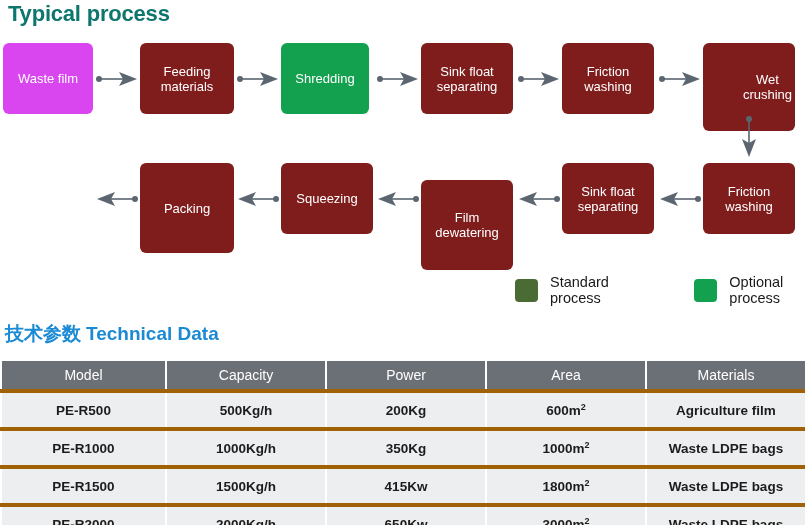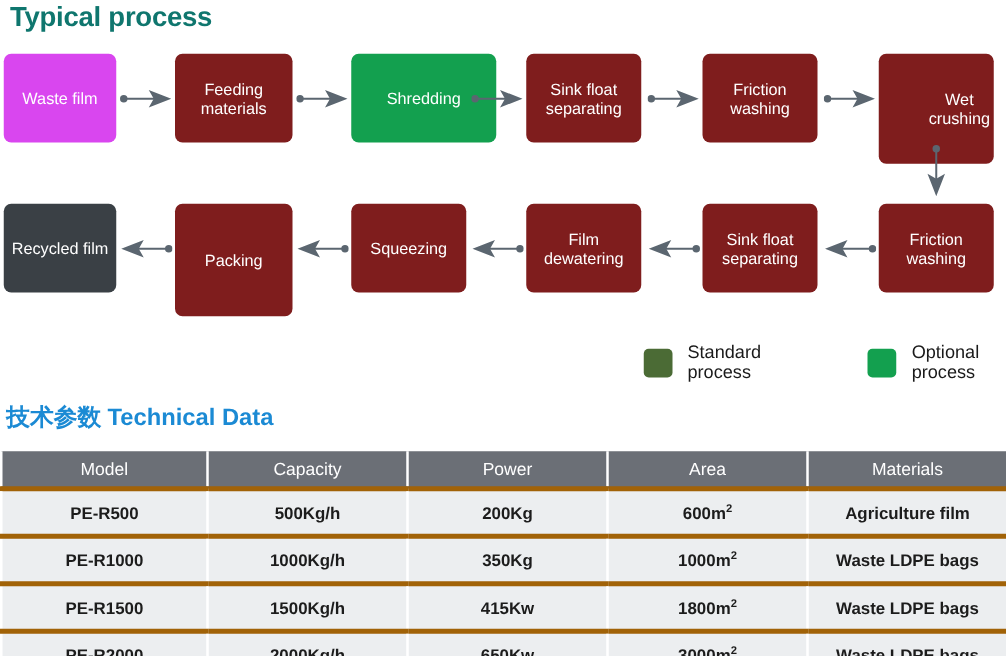--- a/index.html
+++ b/index.html
@@ -142,21 +142,21 @@
 <div id="process-title">Typical process</div>
 
 <div id="flow-diagram">
 
   <div class="flow-node node-start" style="left:3px;  top:5px;  width:90px;  height:71px;">
     <span>Waste film</span>
   </div>
   <div class="flow-node node-standard" style="left:140px; top:5px; width:94px; height:71px;">
     <span>Feeding materials</span>
   </div>
-  <div class="flow-node node-optional" style="left:281px; top:5px; width:116px; height:71px;">
+  <div class="flow-node node-optional" style="left:281px; top:5px; width:88px; height:71px;">
     <span>Shredding</span>
   </div>
   <div class="flow-node node-standard" style="left:421px; top:5px; width:92px; height:71px;">
     <span>Sink float separating</span>
   </div>
   <div class="flow-node node-standard" style="left:562px; top:5px; width:92px; height:71px;">
     <span>Friction washing</span>
   </div>
   <div class="flow-node node-standard" style="left:703px; top:5px; width:92px; height:88px;padding-left:41px;">
     <span>Wet crushing</span>
@@ -199,30 +199,27 @@
   </div>
 
   <div class="flow-connector" style="left:740px; top:78px;">
     <svg width="18" height="42" viewBox="0 0 18 42">
       <circle cx="9" cy="3" r="3" fill="#5b6670"></circle>
       <line x1="9" y1="3" x2="9" y2="28" stroke="#5b6670" stroke-width="1.6"></line>
       <path d="M9 41 L2 23 L9 27 L16 23 Z" fill="#5b6670"></path>
     </svg>
   </div>
 
-  <div class="flow-node node-end" style="left:3px;  top:125px; width:90px;  height:71px;">
-    <span>Recycled film</span>
-  </div>
   <div class="flow-node node-standard" style="left:140px; top:125px; width:94px; height:90px;">
     <span>Packing</span>
   </div>
   <div class="flow-node node-standard" style="left:281px; top:125px; width:92px; height:71px;">
     <span>Squeezing</span>
   </div>
-  <div class="flow-node node-standard" style="left:421px; top:125px; width:92px; height:71px;">
+  <div class="flow-node node-standard" style="left:421px; top:142px; width:92px; height:90px;">
     <span>Film dewatering</span>
   </div>
   <div class="flow-node node-standard" style="left:562px; top:125px; width:92px; height:71px;">
     <span>Sink float separating</span>
   </div>
   <div class="flow-node node-standard" style="left:703px; top:125px; width:92px; height:71px;">
     <span>Friction washing</span>
   </div>
 
   <div class="flow-connector" style="left:96px; top:152px;">

